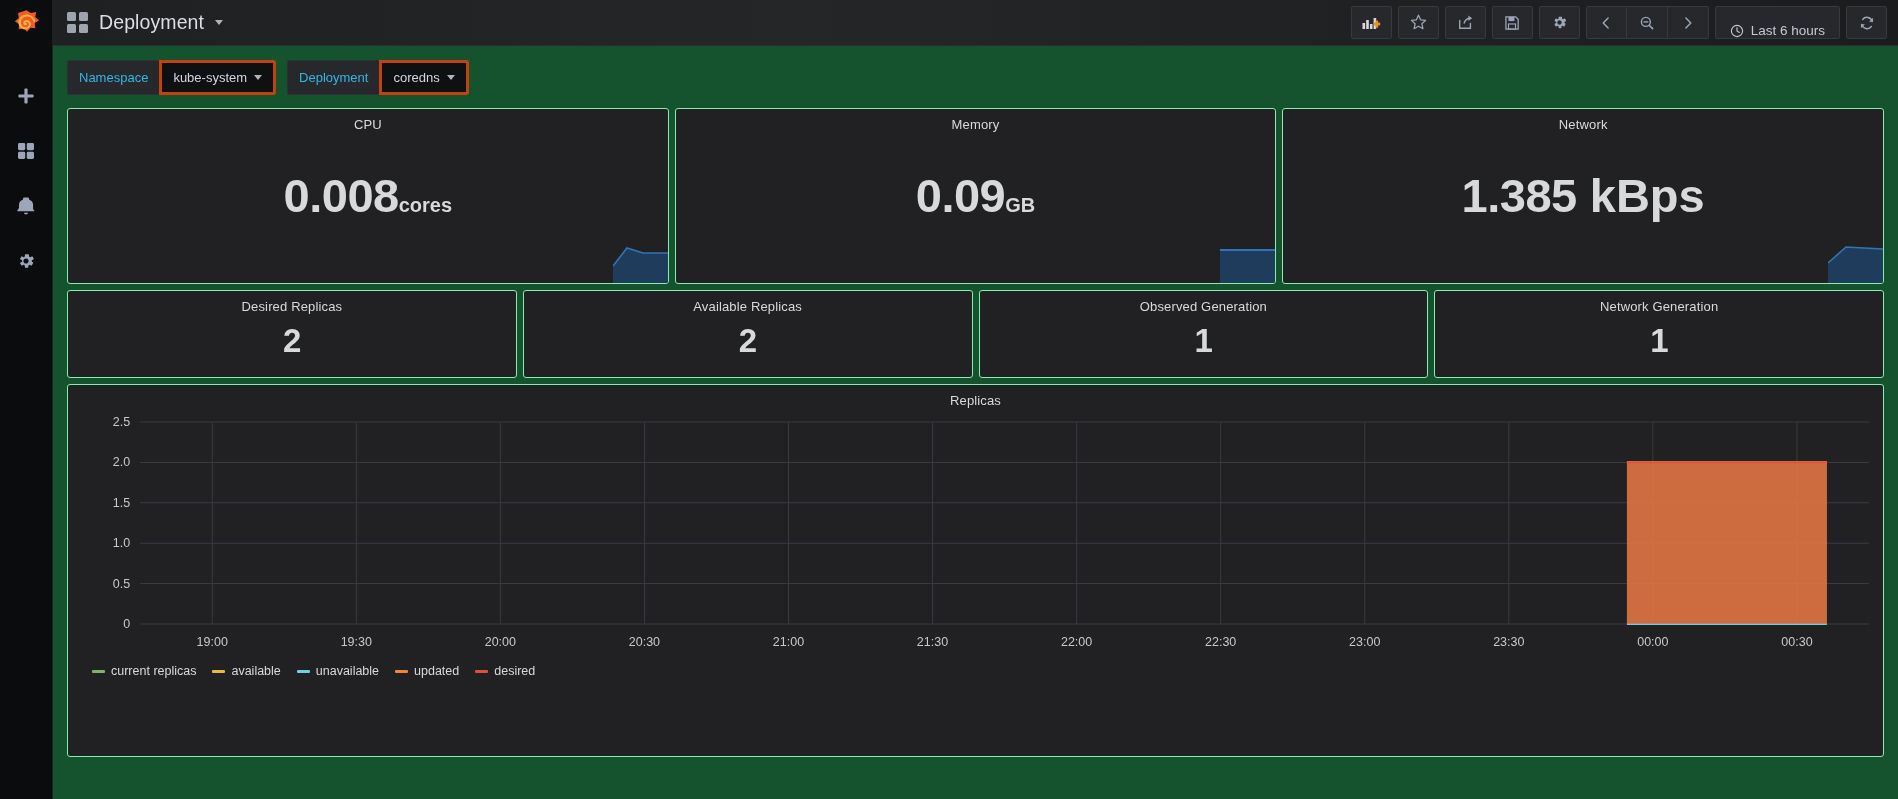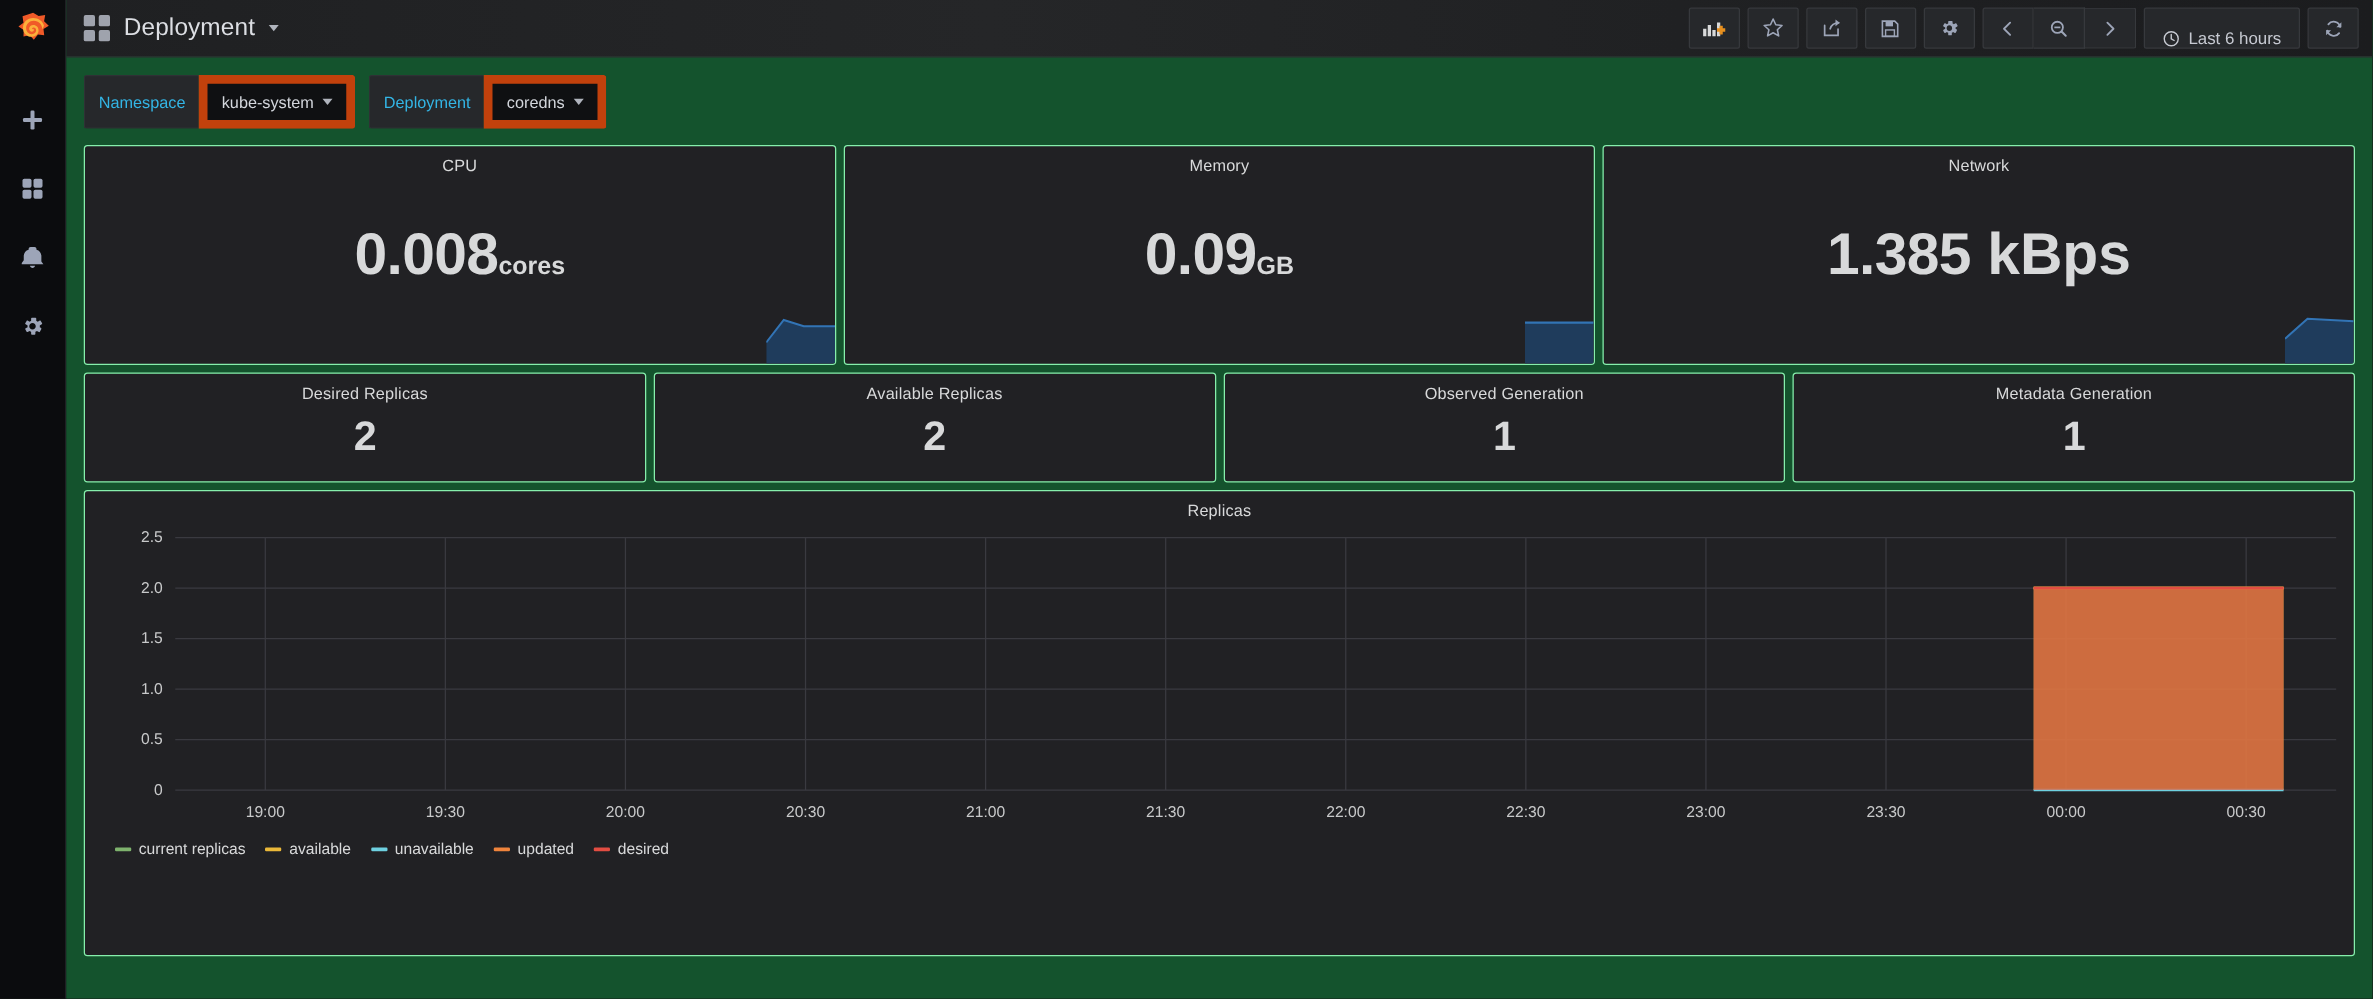--- a/index.html
+++ b/index.html
@@ -66,21 +66,21 @@
   .submenu { padding: 14px 0 0 14px; display: flex; gap: 11px; }
   .varset { display: flex; align-items: stretch; border-radius: 2px; overflow: hidden; }
   .var-label {
     background: #26282b; color: #33b5e5; font-size: 13px;
     padding: 7px 11px; display: flex; align-items: center;
     border: 1px solid #2f3135; border-right: none; border-radius: 2px 0 0 2px;
   }
   .var-value {
     background: #0f1012; color: #d3d6dc; font-size: 13px;
     padding: 7px 11px; display: flex; align-items: center; gap: 7px;
-    border: 7px solid #c2410c; border-radius: 0 2px 2px 0; cursor: pointer;
+    border: 3px solid #c2410c; border-radius: 0 2px 2px 0; cursor: pointer;
   }
 
   
   .dash { padding: 13px 14px 0 14px; }
   .row { display: flex; gap: 6px; margin-bottom: 6px; }
 
   .panel {
     background: #212124; border: 1px solid #86efac;
     border-radius: 3px; position: relative; overflow: hidden;
   }
@@ -331,21 +331,21 @@
           <div class="panel-title">Available Replicas</div>
           <div class="ss-val">2</div>
         </div>
 
         <div class="panel ss-small">
           <div class="panel-title">Observed Generation</div>
           <div class="ss-val">1</div>
         </div>
 
         <div class="panel ss-small">
-          <div class="panel-title">Metadata Generation</div>
+          <div class="panel-title">Network Generation</div>
           <div class="ss-val">1</div>
         </div>
       </div>
 
       <div class="row">
         <div class="panel graph">
           <div class="panel-title">Replicas</div>
           <div class="plotwrap">
             <svg id="plot" width="100%" height="252" viewBox="0 0 1810 252" preserveAspectRatio="none">
                 <line x1="72" y1="216" x2="1796" y2="216" stroke="#3a3a40" stroke-width="1"></line>

